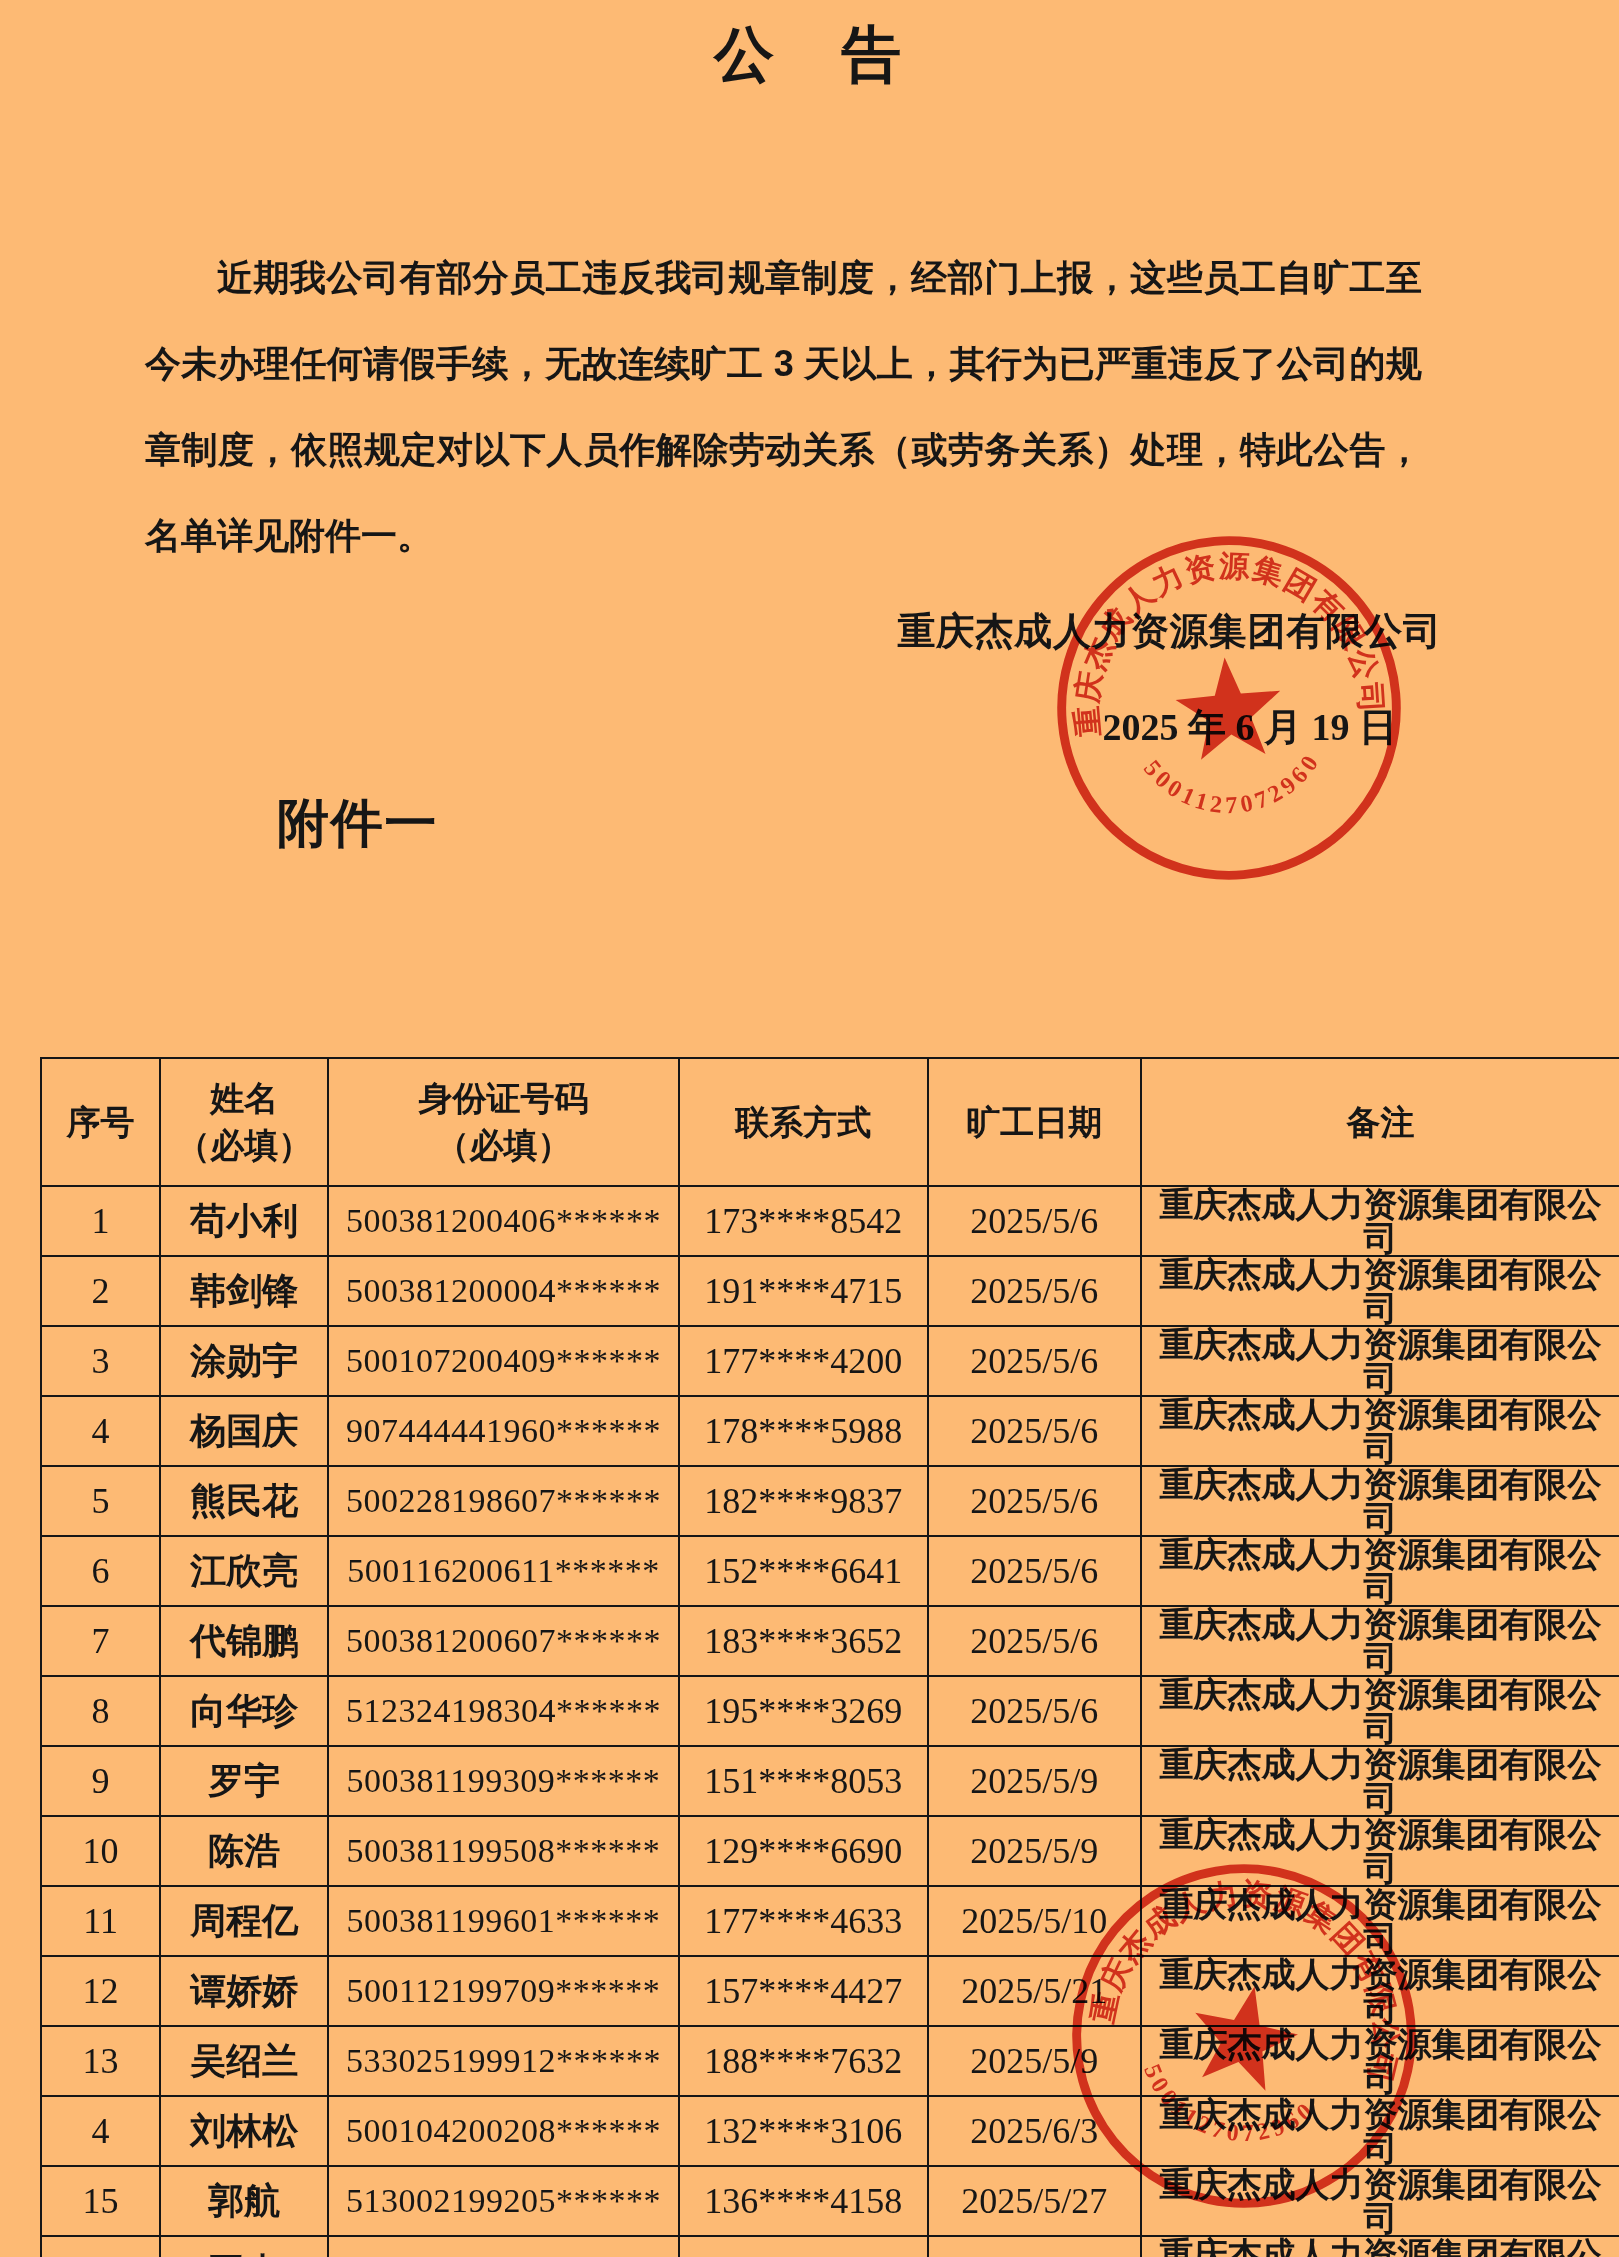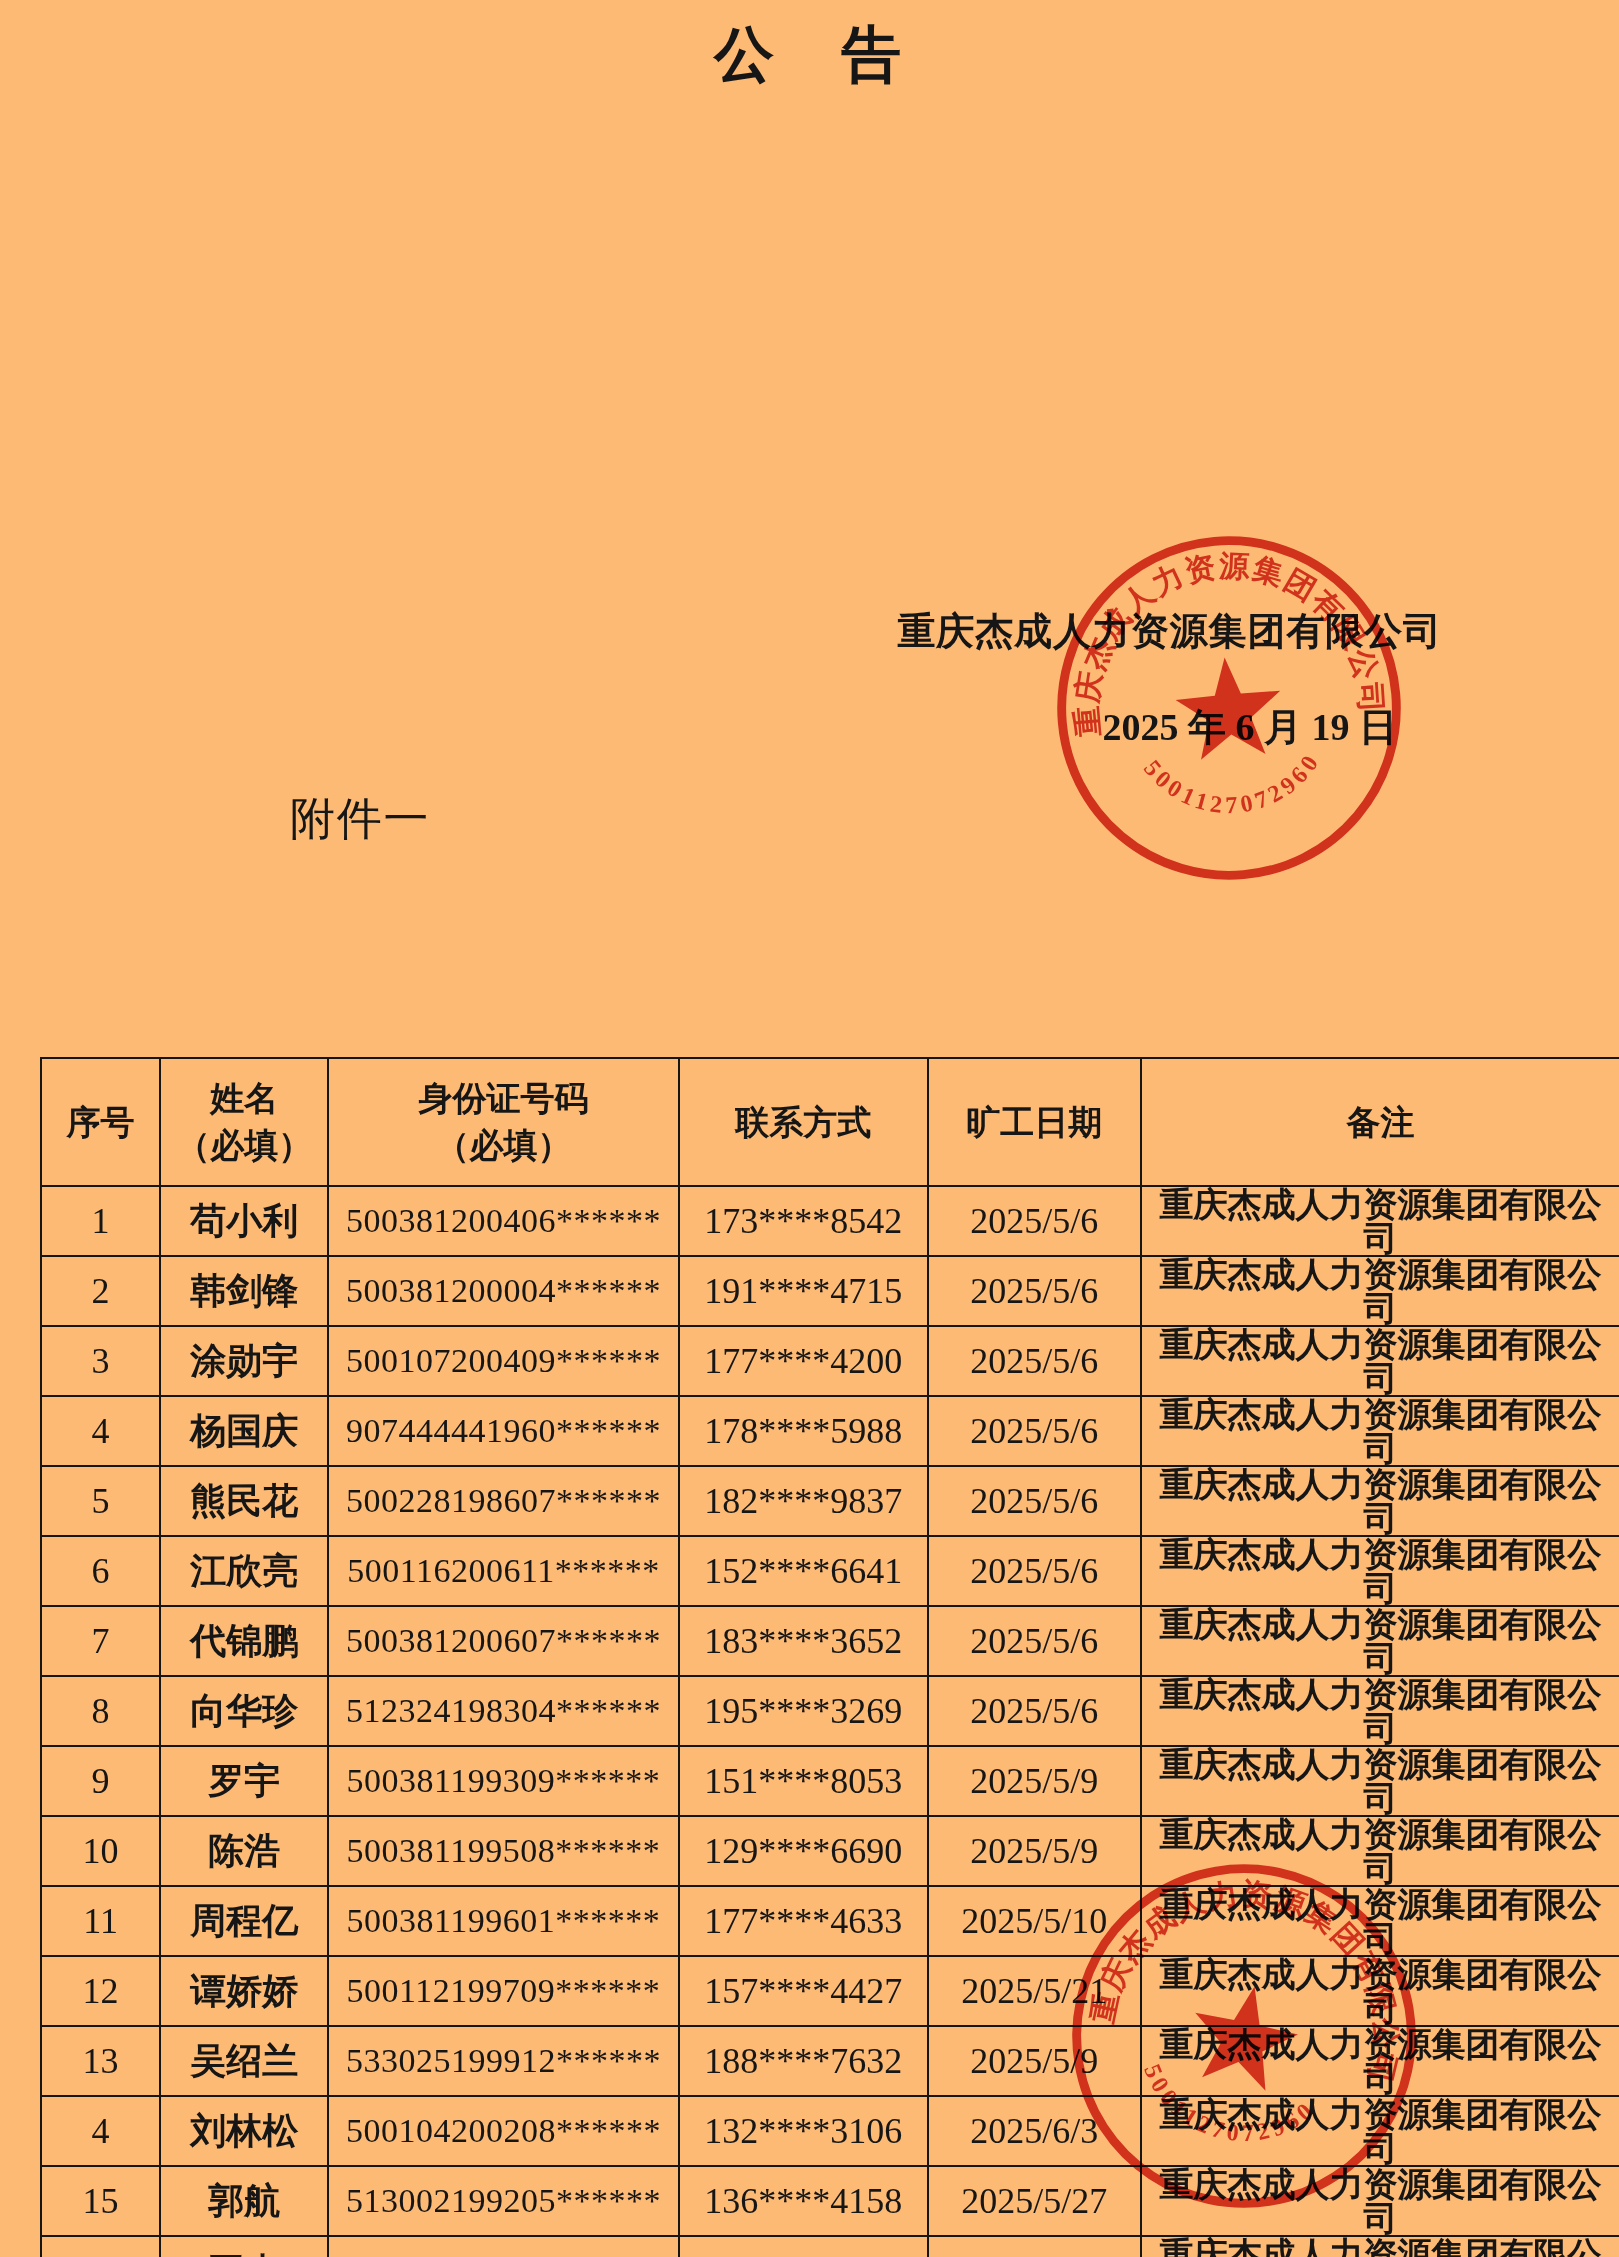--- a/index.html
+++ b/index.html
@@ -32,22 +32,22 @@
   .company{
     position:absolute;top:606px;right:177px;
     font-size:38px;font-weight:600;letter-spacing:0.9px;
   }
   .date{
     position:absolute;top:702px;right:222px;
     font-size:38px;font-weight:600;
     font-family:"Liberation Serif","Liberation Sans",sans-serif;
   }
   .attach{
-    position:absolute;left:290px;top:789px;
-    font-size:45px;font-weight:400;letter-spacing:1.8px;
+    position:absolute;left:277px;top:789px;
+    font-size:52px;font-weight:700;letter-spacing:1.8px;
   }
   
   .stamp{
     position:absolute;
     mix-blend-mode:multiply;
     opacity:.92;
   }
   .stamp1{left:1051px;top:530px;width:356px;height:356px;transform:rotate(-5deg);}
   .stamp2{left:1066px;top:1858px;width:356px;height:356px;transform:rotate(12deg);}
   .seal-ring{fill:none;stroke:var(--seal,#d0342c);stroke-width:10px;}
@@ -92,20 +92,26 @@
   td.c1,td.c5{font-family:"Liberation Sans",sans-serif;font-weight:600;}
   td.c5{font-size:34px;}
 </style>
 </head>
 <body>
 
 <div class="page">
 
   <h1 class="title">公　告</h1>
 
+  <div class="para">
+    <div class="pline justify indent">近期我公司有部分员工违反我司规章制度，经部门上报，这些员工自旷工至</div>
+    <div class="pline justify">今未办理任何请假手续，无故连续旷工 3 天以上，其行为已严重违反了公司的规</div>
+    <div class="pline justify">章制度，依照规定对以下人员作解除劳动关系（或劳务关系）处理，特此公告，</div>
+    <div class="pline">名单详见附件一。</div>
+  </div>
 
   <div class="company">重庆杰成人力资源集团有限公司</div>
   <div class="date">2025 年 6 月 19 日</div>
   <div class="attach">附件一</div>
 
   <svg class="stamp stamp1" viewBox="0 0 400 400">
     <circle class="seal-ring" cx="200" cy="200" r="188"></circle>
     <path id="sealTopArc1" d="M 53.1 218 A 148 148 0 1 1 346.9 218" fill="none"></path>
     <path id="sealBotArc1" d="M 97.8 259 A 118 118 0 0 0 302.2 259" fill="none"></path>
     <text class="seal-ring-text">

